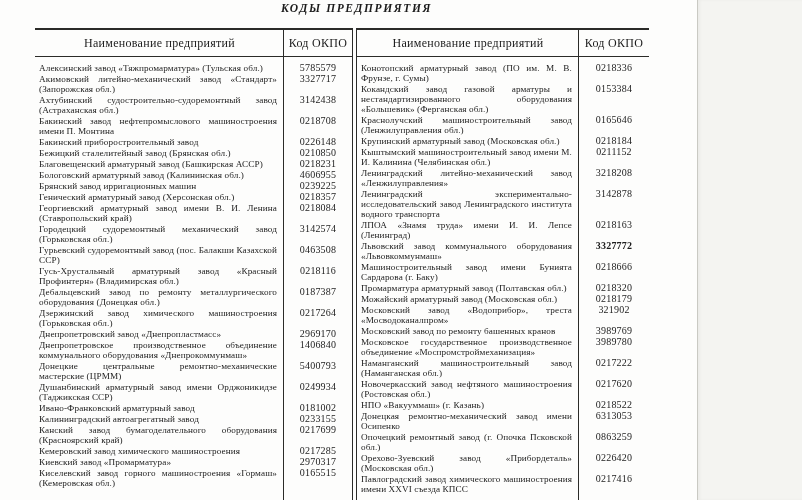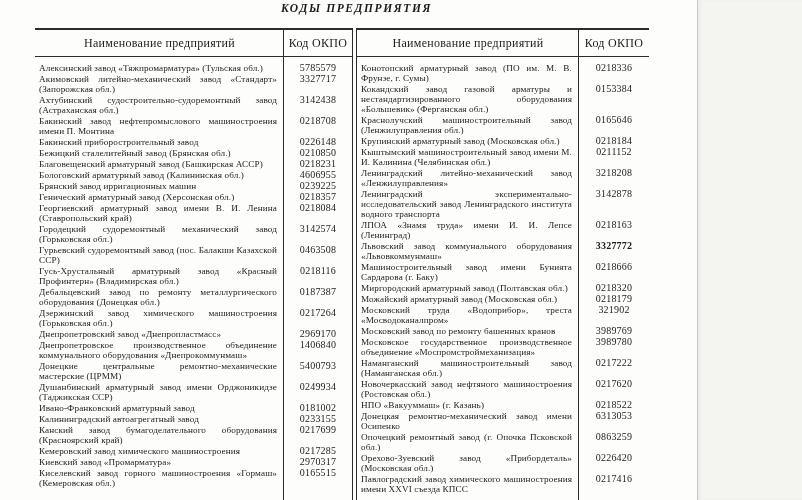--- a/index.html
+++ b/index.html
@@ -293,31 +293,31 @@
     <div class="name-cell">Львовский завод коммунального оборудования «Львовкоммунмаш»</div>
     <div class="code-cell bold">3327772</div>
   </div>
 
   <div class="row">
     <div class="name-cell">Машиностроительный завод имени Бунията Сардарова (г. Баку)</div>
     <div class="code-cell">0218666</div>
   </div>
 
   <div class="row">
-    <div class="name-cell">Миргородский арматурный завод (Полтавская обл.)</div>
+    <div class="name-cell">Промарматура арматурный завод (Полтавская обл.)</div>
     <div class="code-cell">0218320</div>
   </div>
 
   <div class="row">
     <div class="name-cell">Можайский арматурный завод (Московская обл.)</div>
     <div class="code-cell">0218179</div>
   </div>
 
   <div class="row">
-    <div class="name-cell">Московский труда «Водоприбор», треста «Мосводоканалпром»</div>
+    <div class="name-cell">Московский завод «Водоприбор», треста «Мосводоканалпром»</div>
     <div class="code-cell">321902</div>
   </div>
 
   <div class="row">
     <div class="name-cell">Московский завод по ремонту башенных кранов</div>
     <div class="code-cell">3989769</div>
   </div>
 
   <div class="row">
     <div class="name-cell">Московское государственное производственное объединение «Моспромстроймеханизация»</div>

